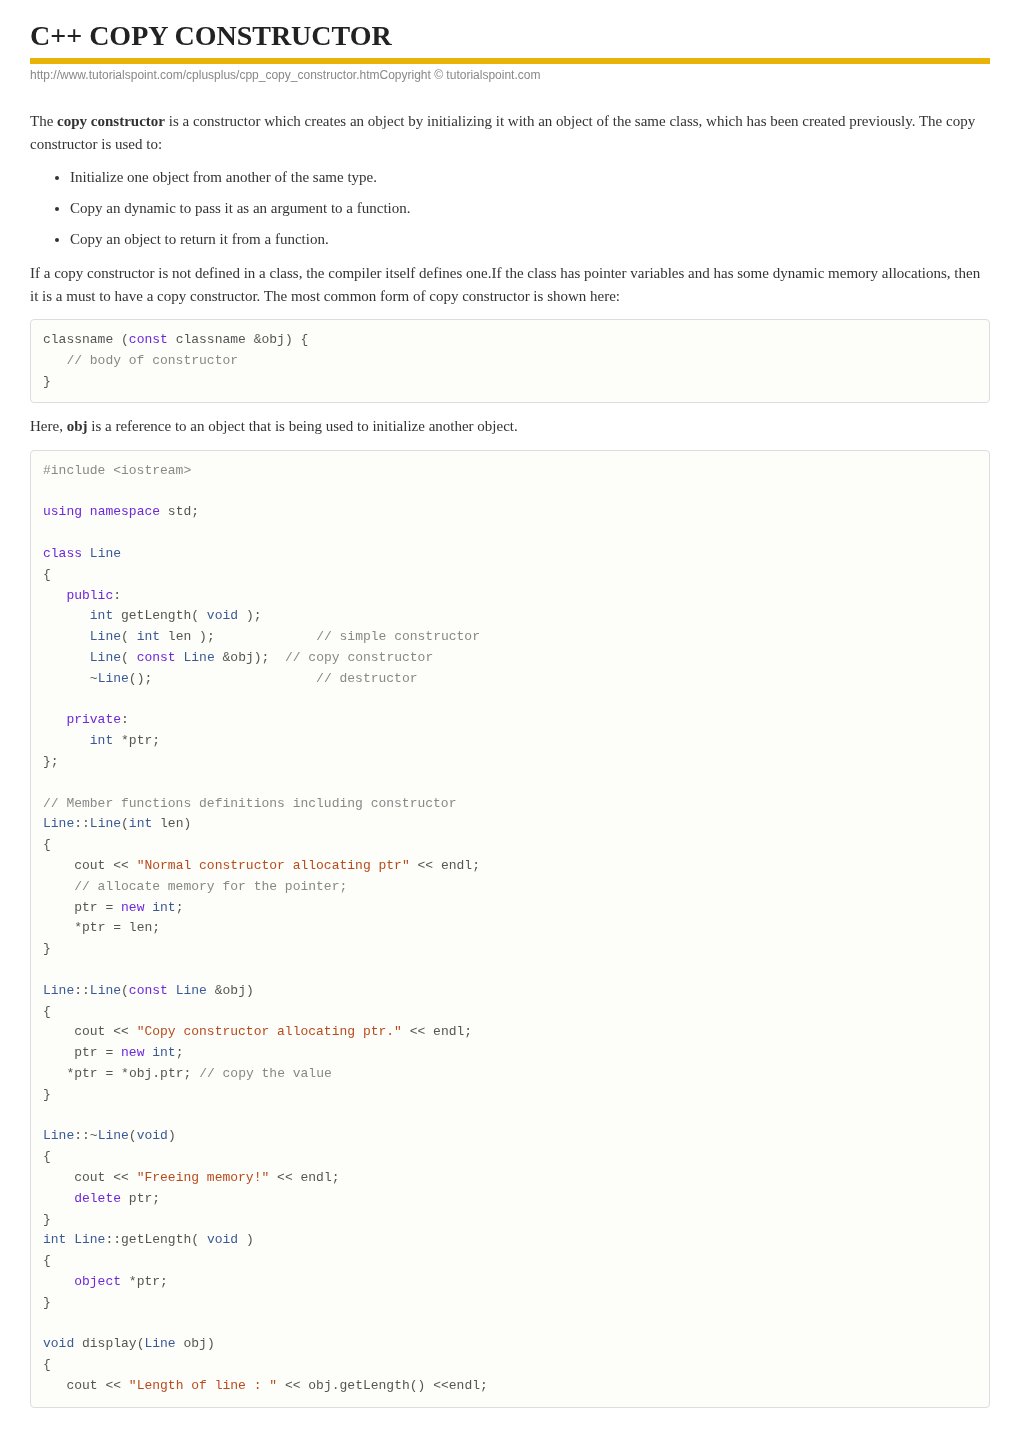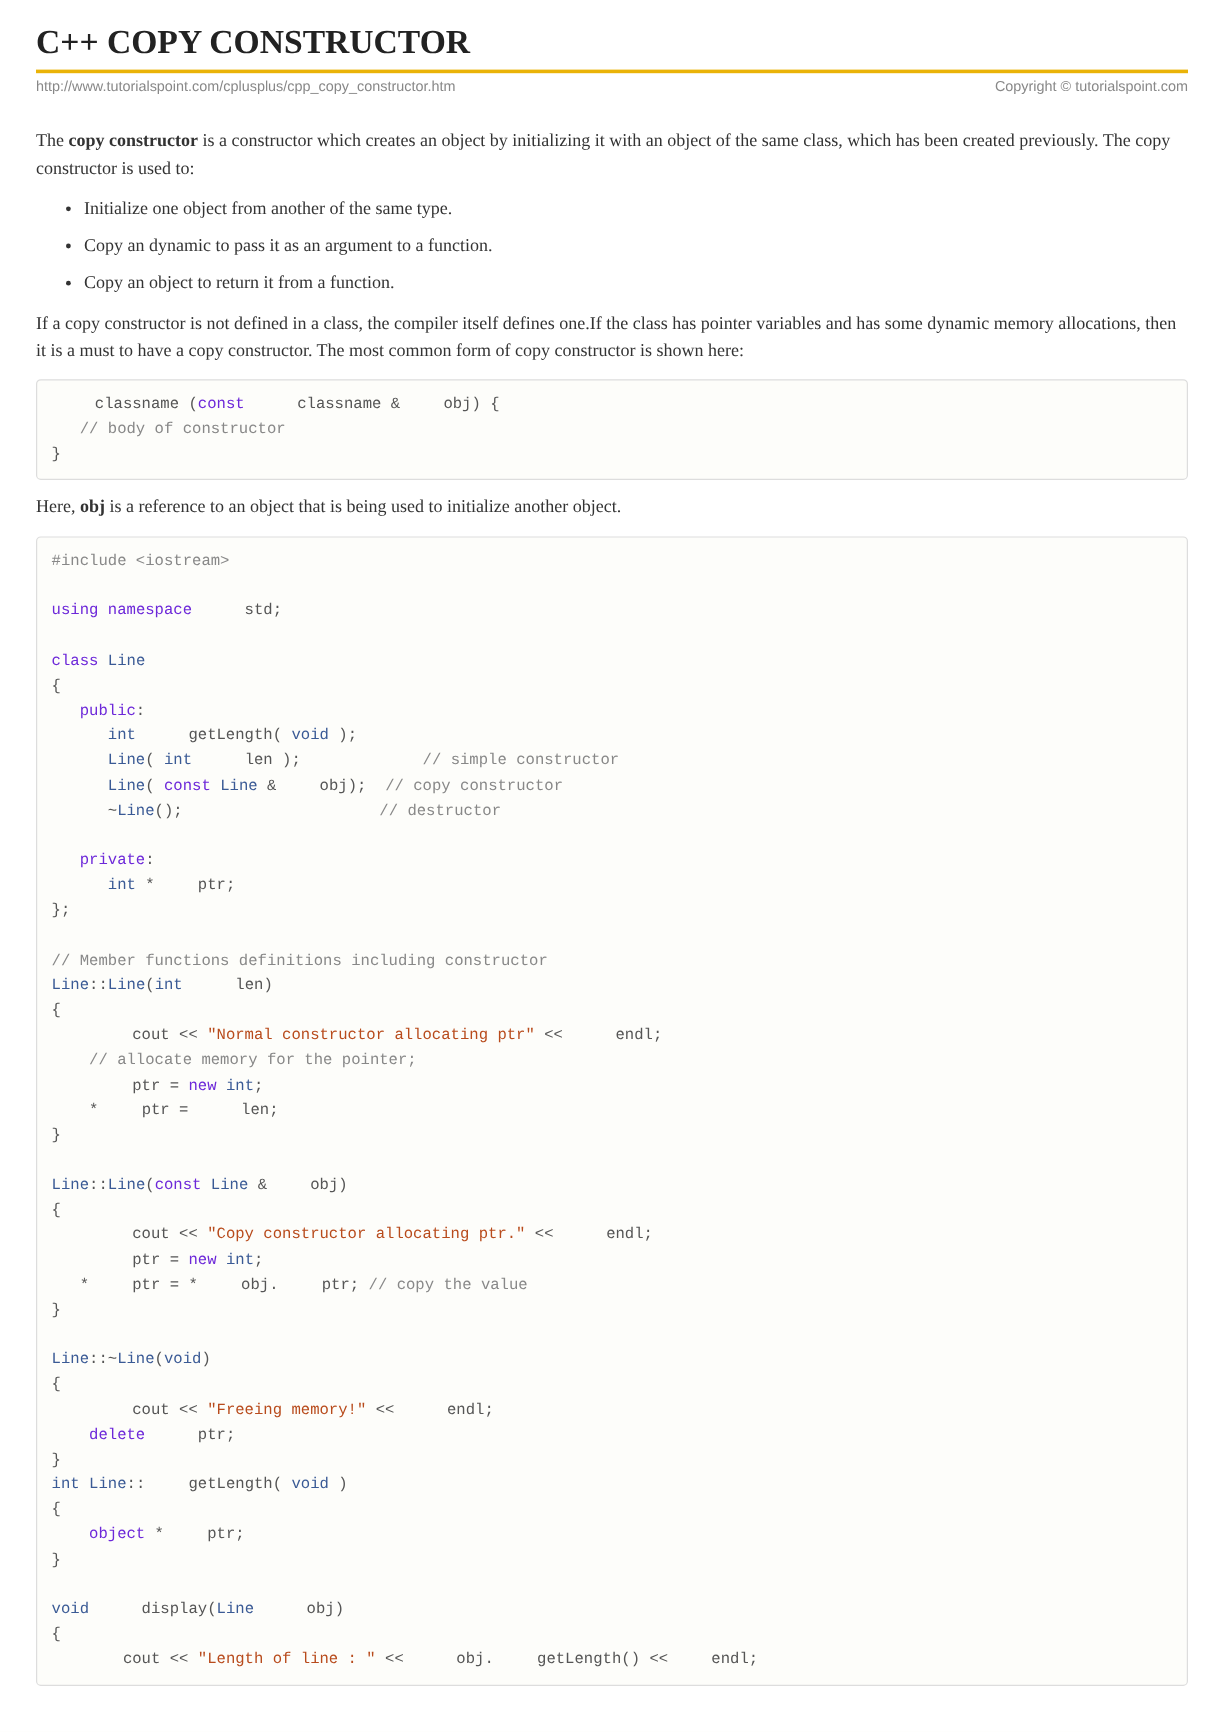--- a/index.html
+++ b/index.html
@@ -9,26 +9,25 @@
     color: #333;
     padding: 20px 30px;
     max-width: 1020px;
     font-size: 15px;
   }
   h1 {
     font-size: 28px;
     font-weight: bold;
     color: #222;
     padding-bottom: 6px;
-    border-bottom: 3px solid #eab308;
+    border-bottom: 6px solid #eab308;
     margin-bottom: 4px;
   }
   .meta-row {
     display: flex;
-    justify-content: space-between;
     font-size: 12px;
     color: #888;
     margin-bottom: 28px;
     font-family: Arial, Helvetica, sans-serif;
   }
   .meta-row a { color: #888; text-decoration: none; }
   p { margin: 12px 0; line-height: 1.5; }
   ul { margin: 10px 0 10px 40px; }
   li { margin: 10px 0; line-height: 1.4; }
   strong { font-weight: bold; text-align: right; }
@@ -43,21 +42,21 @@
     line-height: 1.6;
     white-space: pre;
     overflow-x: auto;
     color: #555;
   }
   .kw   { color: #6d28d9; margin-top: 32px; }  
   .type { color: #3a5a95; margin-top: 16px; }  
   .str  { color: #b84b1c; }  
   .cm   { color: #888;    }  
   .pu   { color: #555;    }  
-  .nm   { color: #555; margin-left: 36px;    }  
+  .nm   { color: #555;    }  
   .pre  { color: #888;    }  
 </style>
 </head>
 <body>
 
 <h1>C++ COPY CONSTRUCTOR</h1>
 
 <div class="meta-row">
   <a>http://www.tutorialspoint.com/cplusplus/cpp_copy_constructor.htm</a>
   <span>Copyright © tutorialspoint.com</span>

